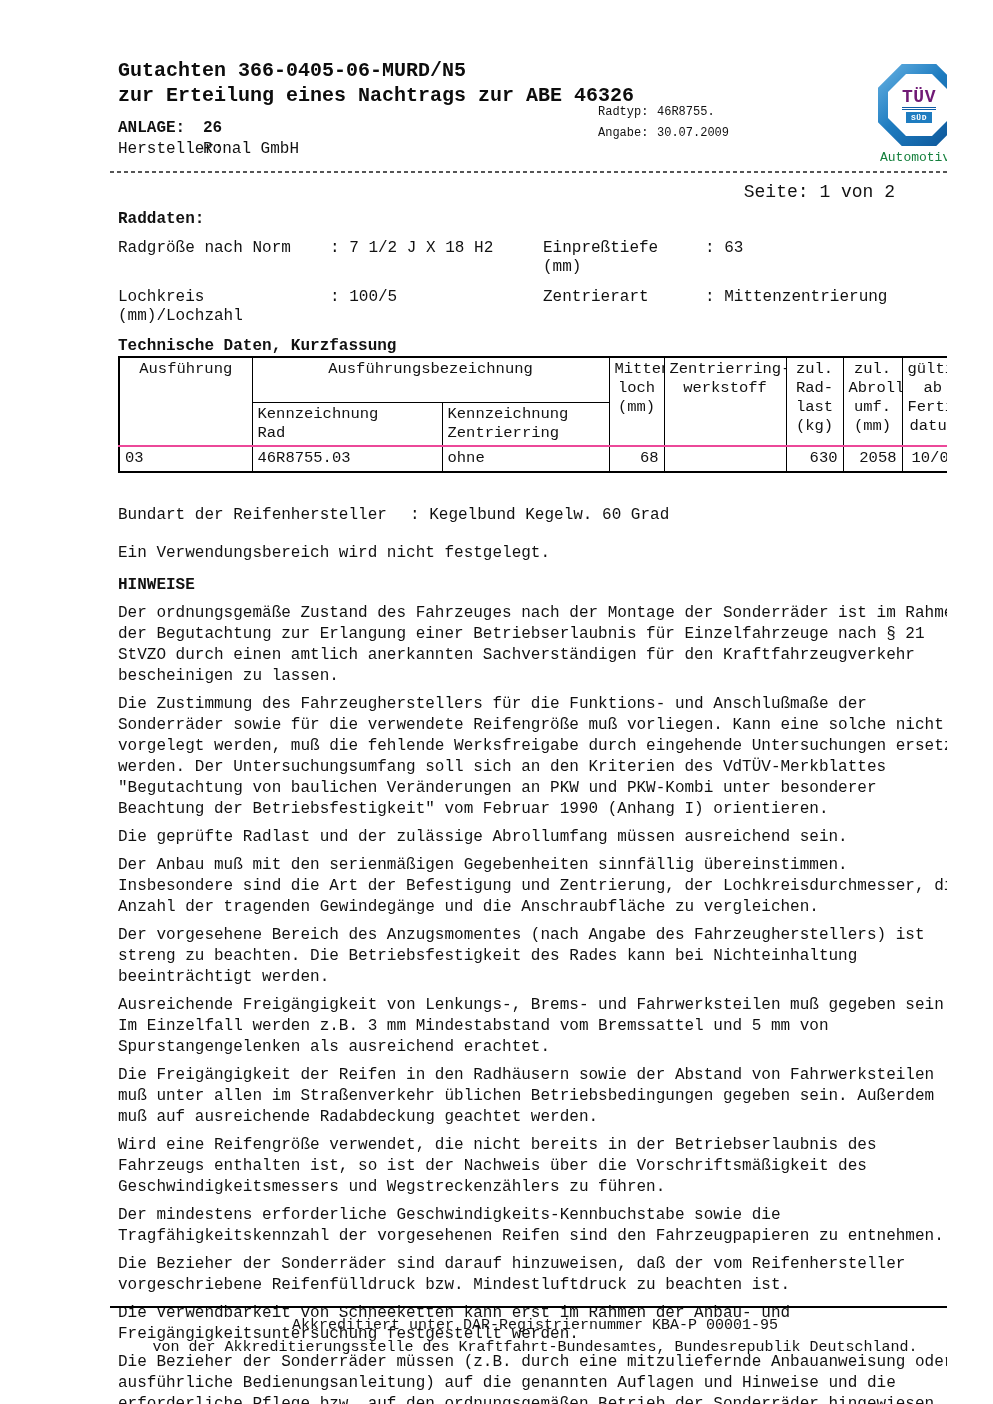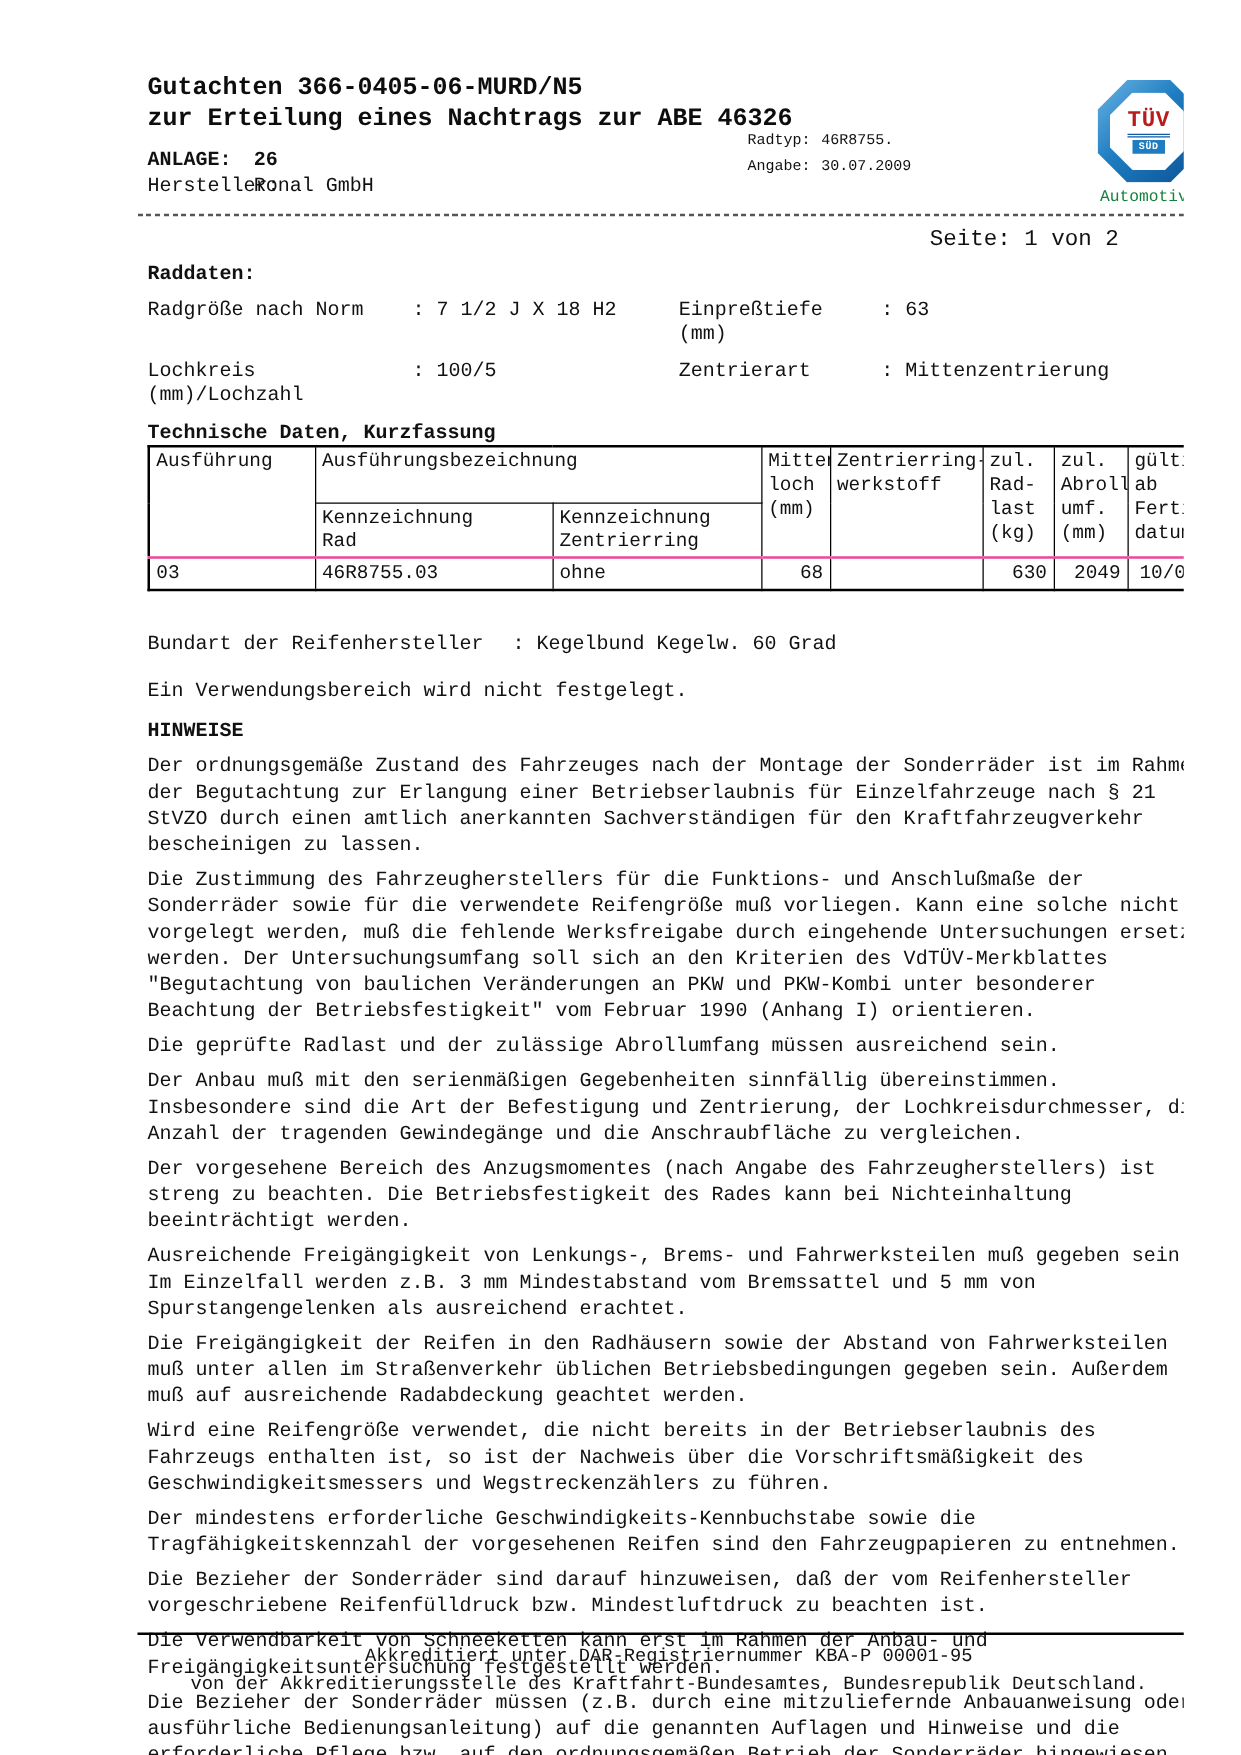--- a/index.html
+++ b/index.html
@@ -38,21 +38,21 @@
     background: linear-gradient(135deg, #6ab4e4 0%, #1e7cc0 45%, #0b5294 100%);
     display: flex; align-items: center; justify-content: center;
   }
   .oct-inner {
     width: 62px; height: 62px;
     clip-path: polygon(29% 0%, 71% 0%, 100% 29%, 100% 71%, 71% 100%, 29% 100%, 0% 71%, 0% 29%);
     background: #ffffff;
     display: flex; flex-direction: column; align-items: center; justify-content: center;
   }
   .tuv-txt {
-    font-weight: bold; font-size: 18px; line-height: 18px; color: #b91c1c;
+    font-weight: bold; font-size: 18px; line-height: 18px; color: #701a75;
     letter-spacing: 0.5px; border-bottom: 3px double #0d5ca5; padding-bottom: 1px;
   }
   .sued-badge {
     margin-top: 2px; background: #1e7cc0; color: #fff;
     font-size: 8px; font-weight: bold; line-height: 11px; padding: 0 5px;
     letter-spacing: 0.5px;
   }
   .logo-caption { margin-top: 4px; font-size: 13px; color: #15803d; }
 
   .dashed-rule {
@@ -77,21 +77,21 @@
   table.tech {
     border-collapse: collapse; table-layout: fixed;
     width: 845px; margin-top: 1px;
     font-size: 15.5px; line-height: 19px;
     border: 2px solid #000;
   }
   table.tech td {
     border: 1px solid #000; vertical-align: top;
     padding: 2px 5px; white-space: pre-line; overflow: hidden;
   }
-  table.tech tr.hrow1 td { height: 40px; }
+  table.tech tr.hrow1 td { height: 40px; text-align: center; }
   table.tech tr.hrow2 td { height: 36px; }
   table.tech tr.drow td { border-top: 2px solid #ec4899; height: 20px; }
   td.num { text-align: right; }
 
   .bundart {
     display: grid; grid-template-columns: 292px auto;
     margin-top: 33px; line-height: 19px;
   }
   .verwendung { margin-top: 19px; line-height: 19px; }
   .hinweise-h { margin-top: 13px; }
@@ -207,21 +207,21 @@
         <td>Kennzeichnung
 Zentrierring</td>
       </tr>
       <tr class="drow">
         <td>03</td>
         <td>46R8755.03</td>
         <td>ohne</td>
         <td class="num">68</td>
         <td></td>
         <td class="num">630</td>
-        <td class="num">2049</td>
+        <td class="num">2058</td>
         <td class="num">10/06</td>
       </tr>
     </tbody>
       </table>
 
     <div class="bundart">
       <span>Bundart der Reifenhersteller</span>
       <span>: Kegelbund Kegelw. 60 Grad</span>
     </div>
 

